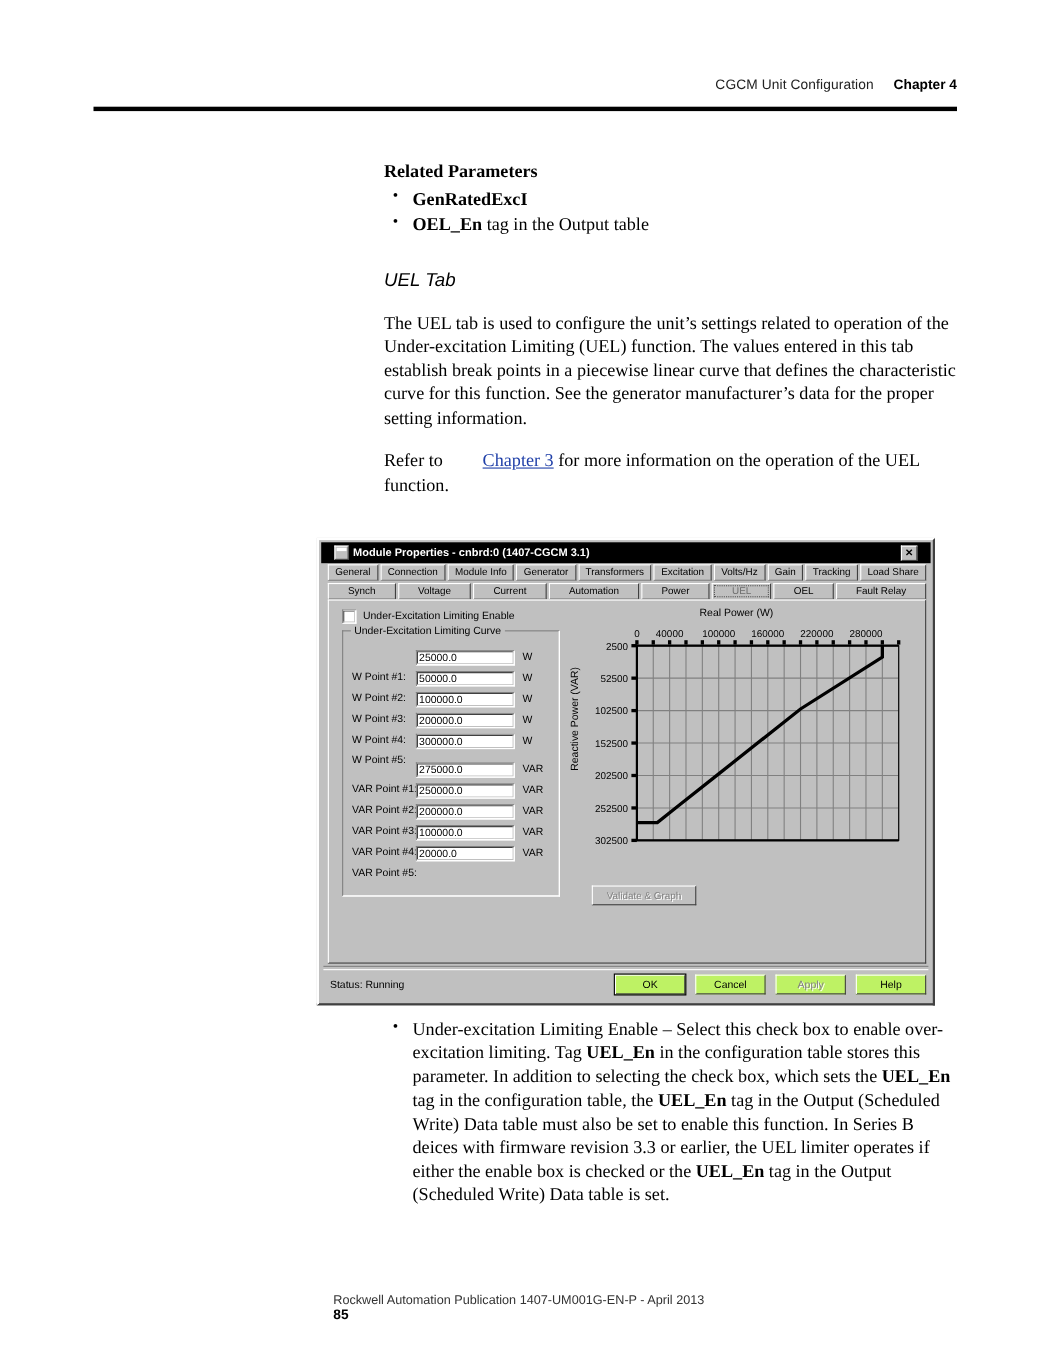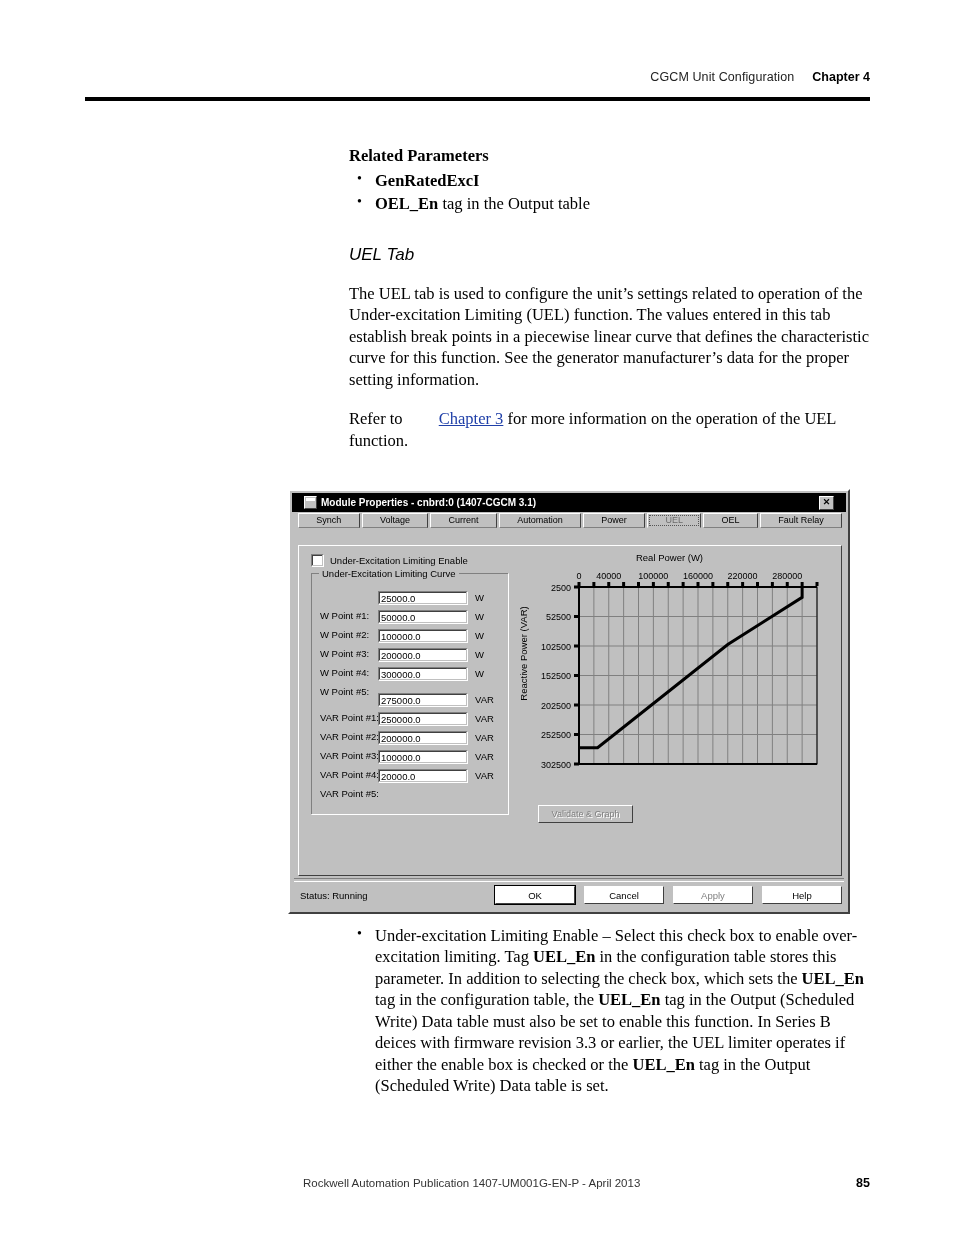--- a/index.html
+++ b/index.html
@@ -15,21 +15,21 @@
     font-family:"Liberation Sans", sans-serif;font-size:12.5px;color:#222;
   }
   .page-header .hdr-title{letter-spacing:.1px;}
   .page-header .hdr-chapter{font-weight:bold;color:#000;}
   .header-rule{
     position:absolute;left:85px;top:97px;width:785px;height:4px;background:#000;
   }
   .footer{
     position:absolute;left:303px;top:1176px;width:567px;
     display:flex;justify-content:space-between;align-items:baseline;
-    font-family:"Liberation Sans", sans-serif;font-size:11.5px;color:#333;
+    font-family:"Liberation Sans", sans-serif;font-size:11.5px;color:#333;flex-direction:column;
   }
   .footer .pageno{font-weight:bold;color:#000;font-size:12.5px;}
 
   
   .content{position:absolute;left:349px;top:128px;width:521px;}
   ul.bullets{margin:0;padding:0;list-style:none;}
   ul.bullets li{
     position:relative;padding-left:26px;font-size:16.5px;line-height:1.30;
     margin-bottom:2px;
   }
@@ -156,21 +156,21 @@
     display:flex;align-items:center;justify-content:center;
     font-size:9px;color:#808080;text-shadow:1px 1px 0 #ffffff;
   }
   
   .bottombar{
     position:absolute;left:6px;right:6px;bottom:4px;height:26px;
     display:flex;align-items:center;
   }
   .status-text{font-size:9.5px;margin-left:4px;flex:1 1 auto;}
   .btn{
-    width:80px;height:18px;margin-left:9px;background:#ffffff;
+    width:64px;height:18px;margin-left:9px;background:#bef264;
     border-top:1px solid #ffffff;border-left:1px solid #ffffff;
     border-right:1px solid #404040;border-bottom:1px solid #404040;
     display:flex;align-items:center;justify-content:center;font-size:9.5px;
     box-sizing:border-box;
   }
   .btn.default{outline:1px solid #000;outline-offset:0px;}
   .btn.disabled{color:#808080;text-shadow:1px 1px 0 #ffffff;}
   .hr-sep{
     position:absolute;left:4px;right:4px;bottom:30px;height:2px;
     border-top:1px solid #808080;border-bottom:1px solid #ffffff;
@@ -203,20 +203,32 @@
 
 <div class="dialog">
 
   <div class="titlebar">
     <span class="sysicon"></span>
     <span class="ttl">Module Properties - cnbrd:0 (1407-CGCM 3.1)</span>
     <span class="closebtn">✕</span>
   </div>
 
   <div class="tabstrip">
+    <div class="tabrow row1">
+      <div class="tab">General</div>
+      <div class="tab">Connection</div>
+      <div class="tab">Module Info</div>
+      <div class="tab">Generator</div>
+      <div class="tab">Transformers</div>
+      <div class="tab">Excitation</div>
+      <div class="tab">Volts/Hz</div>
+      <div class="tab">Gain</div>
+      <div class="tab">Tracking</div>
+      <div class="tab">Load Share</div>
+    </div>
     <div class="tabrow row2">
       <div class="tab">Synch</div>
       <div class="tab">Voltage</div>
       <div class="tab">Current</div>
       <div class="tab">Automation</div>
       <div class="tab">Power</div>
       <div class="tab selected">UEL</div>
       <div class="tab">OEL</div>
       <div class="tab">Fault Relay</div>
     </div>

